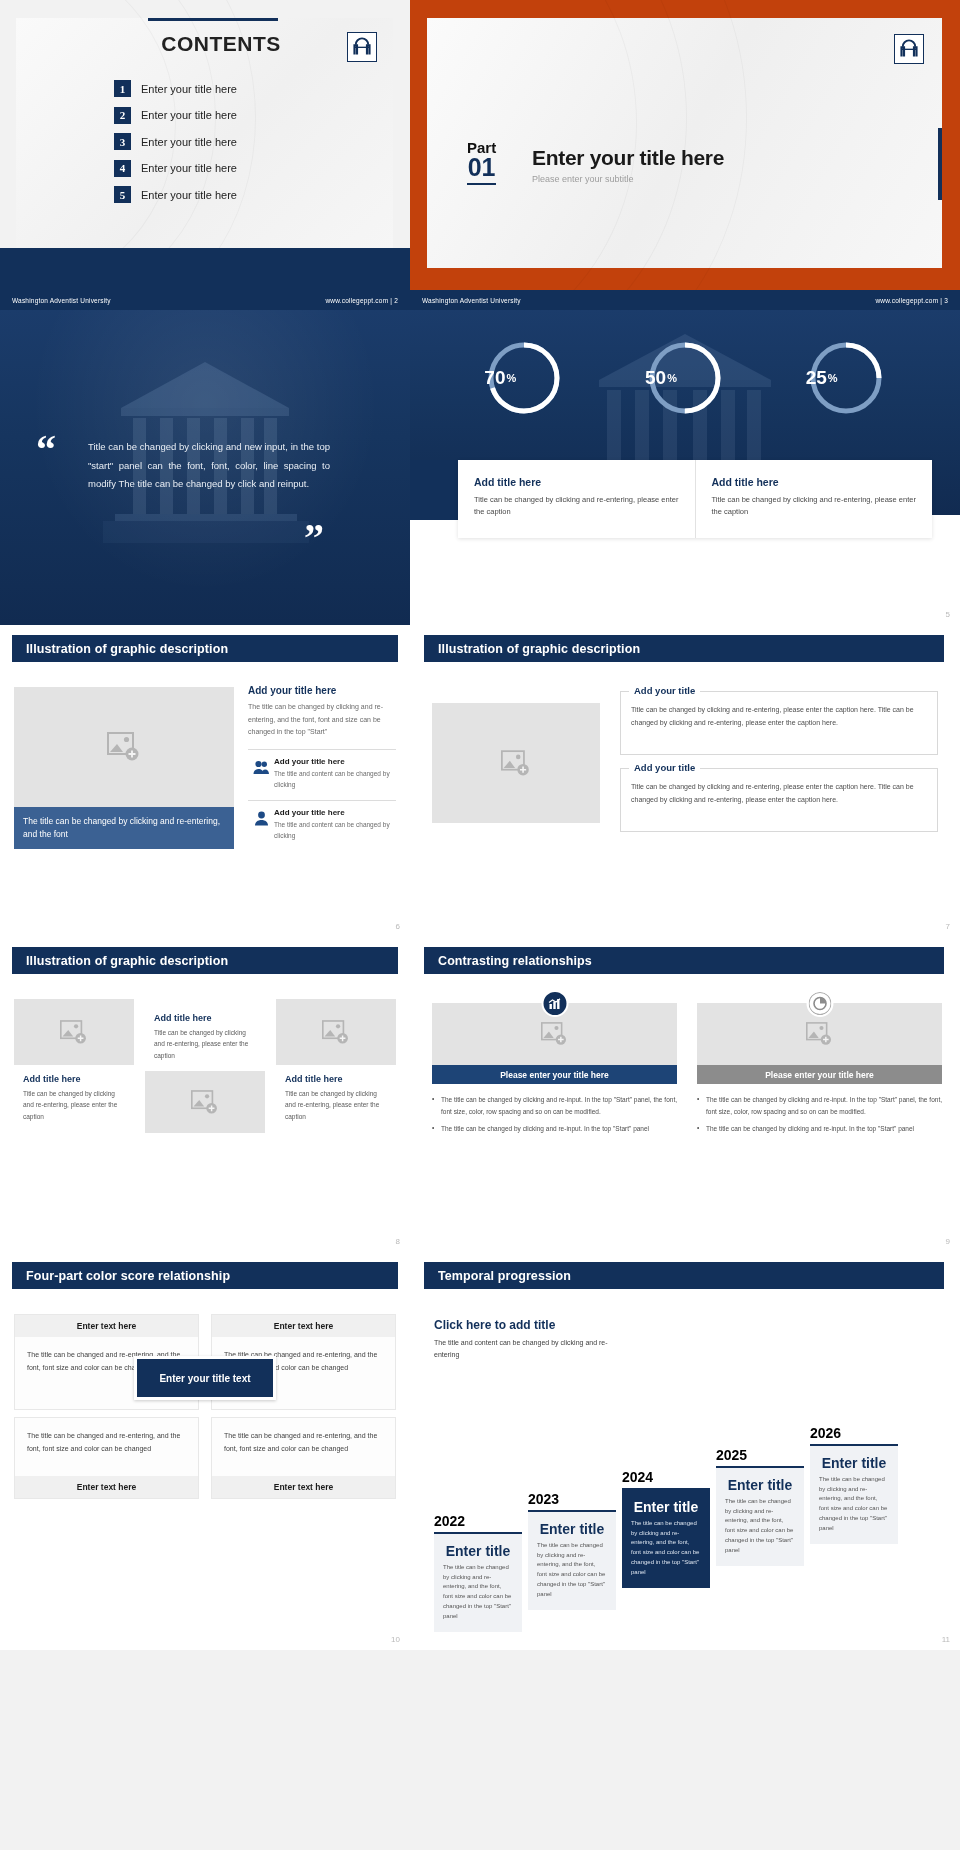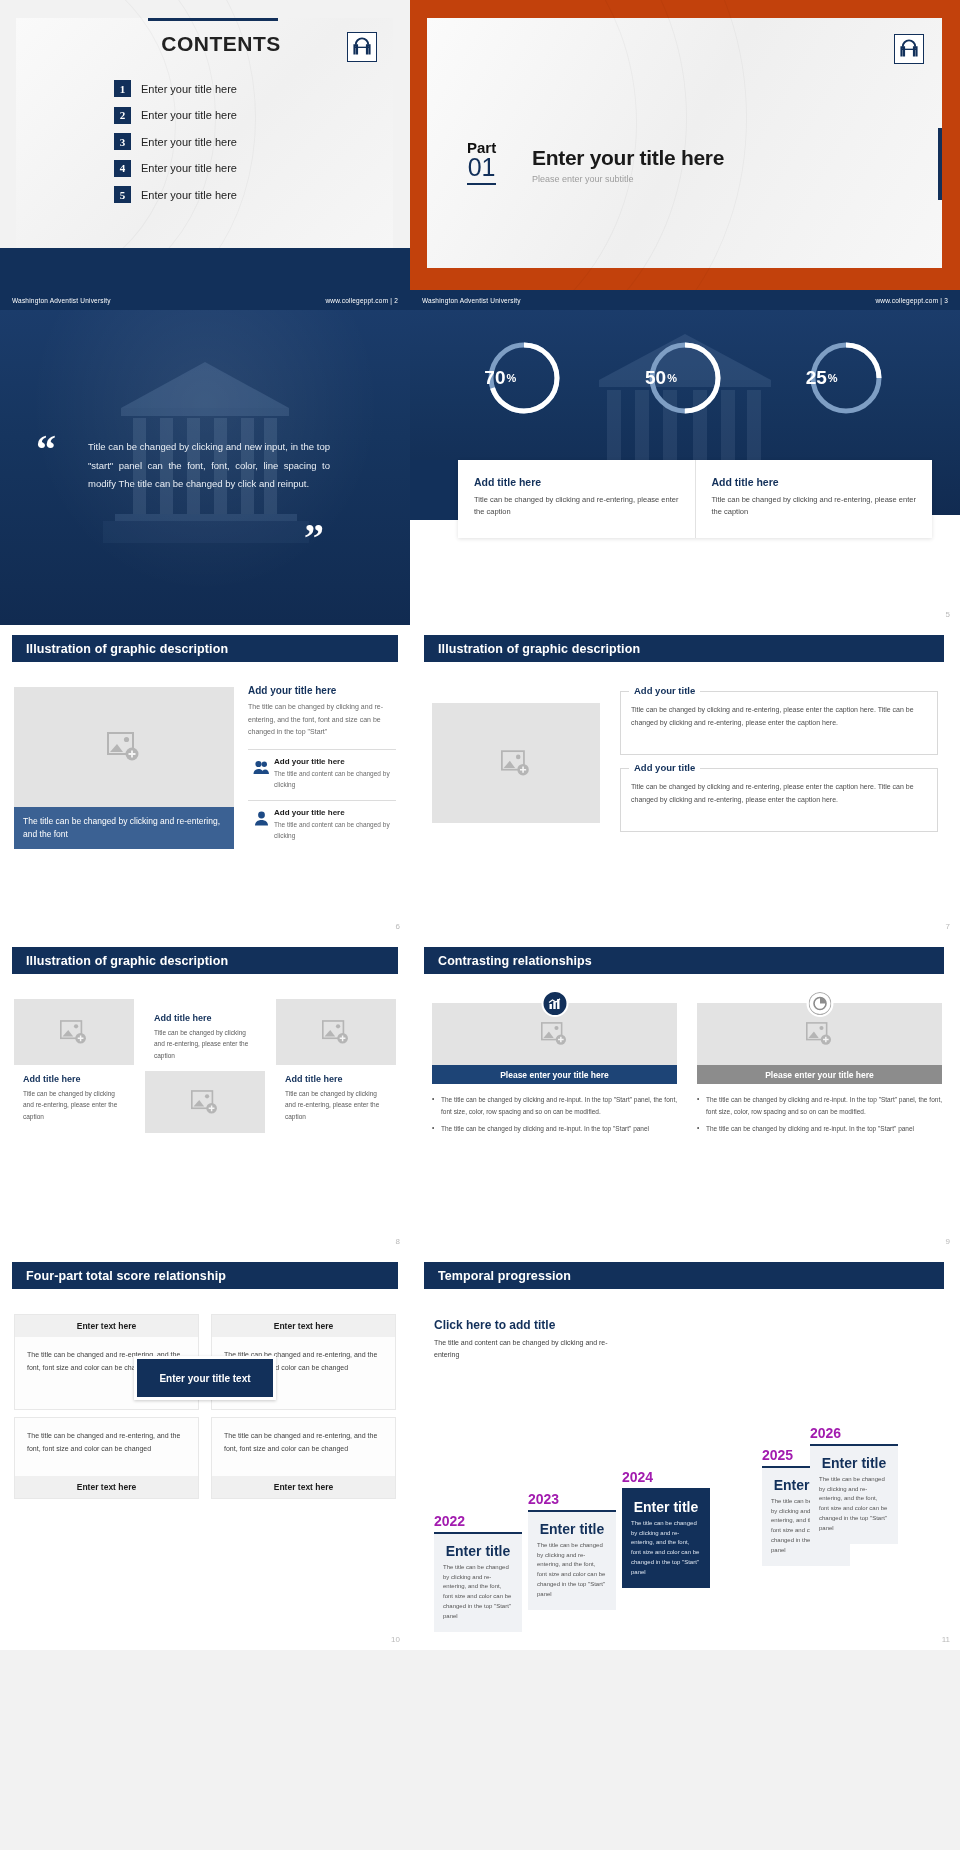--- a/index.html
+++ b/index.html
@@ -61,21 +61,21 @@
 
   
   .s3 { background:#c2410c; }
   .s3 .card {
     position:absolute; left:17px; top:18px; right:18px; bottom:42px;
     background:linear-gradient(120deg,#fbfbfb 0%,#efefef 50%,#f7f7f7 100%);
   }
   .s3 .sw{position:absolute;border-radius:50%;border:1.5px solid rgba(0,0,0,.035);}
   .s3 .part{position:absolute;left:40px;top:122px;text-align:center;}
   .s3 .part .p1{font-size:15px;font-weight:bold;color:#111;line-height:1;}
-  .s3 .part .p2{font-size:25px;font-weight:normal;color:#12305a;line-height:1;
+  .s3 .part .p2{font-size:25px;font-weight:bold;color:#12305a;line-height:1;
     border-bottom:2.5px solid #12305a;padding-bottom:3px;}
   .s3 .big{position:absolute;left:105px;top:128px;}
   .s3 .big h2{font-size:21px;font-weight:bold;color:#1a1a1a;letter-spacing:-.3px;}
   .s3 .big p{font-size:9px;color:#9d9d9d;margin-top:4px;}
   .s3 .rbar{position:absolute;right:0;top:110px;width:4px;height:72px;background:#12305a;}
 
   
   .s4{background:#12305a;}
   .s4 .photo{
     position:absolute;inset:0;
@@ -185,21 +185,21 @@
     box-shadow:0 1px 3px rgba(0,0,0,.2);
     display:flex;align-items:center;justify-content:center;
     color:#fff;font-size:10px;font-weight:bold;}
 
   
   .s11 .intro{position:absolute;left:24px;top:66px;width:180px;}
   .s11 .intro h3{font-size:12px;font-weight:bold;color:#12305a;margin-bottom:5px;}
   .s11 .intro p{font-size:7px;color:#3f3f3f;line-height:1.75;}
   .s11 .steps{position:absolute;left:16px;right:16px;bottom:18px;height:210px;}
   .s11 .step{position:absolute;width:88px;}
-  .s11 .yr{font-size:14px;font-weight:bold;color:#a21caf;margin-bottom:3px;}
+  .s11 .yr{font-size:14px;font-weight:bold;color:#000000;margin-bottom:3px;}
   .s11 .rule{height:2px;background:#12305a;margin-bottom:0;}
   .s11 .box{background:#f0f2f5;padding:9px 9px 10px;}
   .s11 .box h4{font-size:14px;font-weight:bold;color:#12305a;margin-bottom:4px;text-align:center;}
   .s11 .box p{font-size:6px;color:#555;line-height:1.65;}
   .s11 .step.hi .box{background:#12305a;}
   .s11 .step.hi .box h4{color:#fff;}
   .s11 .step.hi .box p{color:#dbe3ee;}
 </style>
 </head>
 <body>
@@ -558,21 +558,21 @@
           <li>The title can be changed by clicking and re-input. In the top "Start" panel, the font, font size, color, row spacing and so on can be modified.</li>
           <li>The title can be changed by clicking and re-input. In the top "Start" panel</li>
         </ul>
       </div>
     </div>
     <div class="pagenum">9</div>
   </div>
 
   <div class="slide cs s10">
     <div class="hdr">
-      <span>Four-part total score relationship</span>
+      <span>Four-part color score relationship</span>
     </div>
     <div class="wrap">
       <div class="row">
         <div class="q">
           <div class="qh">Enter text here</div>
           <div class="qb">The title can be changed and re-entering, and the font, font size and color can be changed</div>
         </div>
         <div class="q">
           <div class="qh">Enter text here</div>
           <div class="qb">The title can be changed and re-entering, and the font, font size and color can be changed</div>
@@ -619,21 +619,21 @@
         </div>
       </div>
       <div class="step hi" style="left:196px;bottom:44px;">
         <div class="yr">2024</div>
         <div class="rule"></div>
         <div class="box">
           <h4>Enter title</h4>
           <p>The title can be changed by clicking and re-entering, and the font, font size and color can be changed in the top "Start" panel</p>
         </div>
       </div>
-      <div class="step" style="left:290px;bottom:66px;margin-left:46px;">
+      <div class="step" style="left:290px;bottom:66px;">
         <div class="yr">2025</div>
         <div class="rule"></div>
         <div class="box">
           <h4>Enter title</h4>
           <p>The title can be changed by clicking and re-entering, and the font, font size and color can be changed in the top "Start" panel</p>
         </div>
       </div>
       <div class="step" style="left:384px;bottom:88px;">
         <div class="yr">2026</div>
         <div class="rule"></div>

